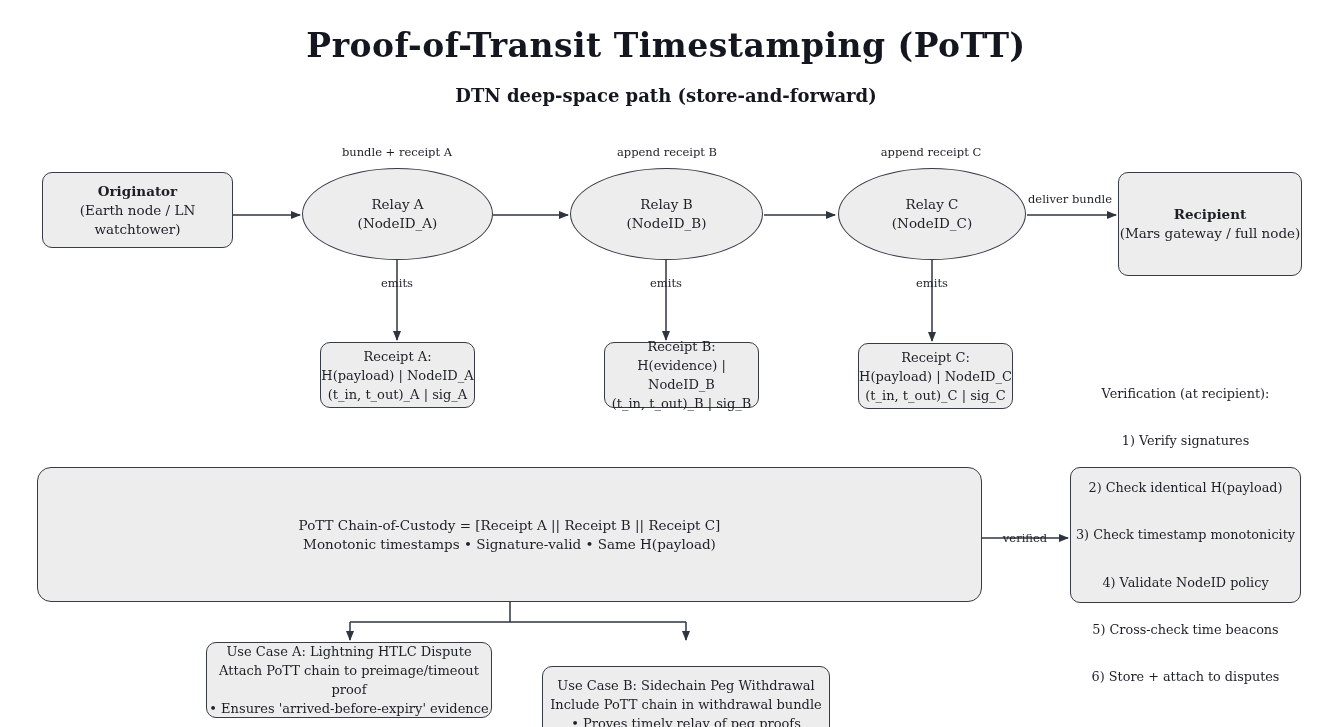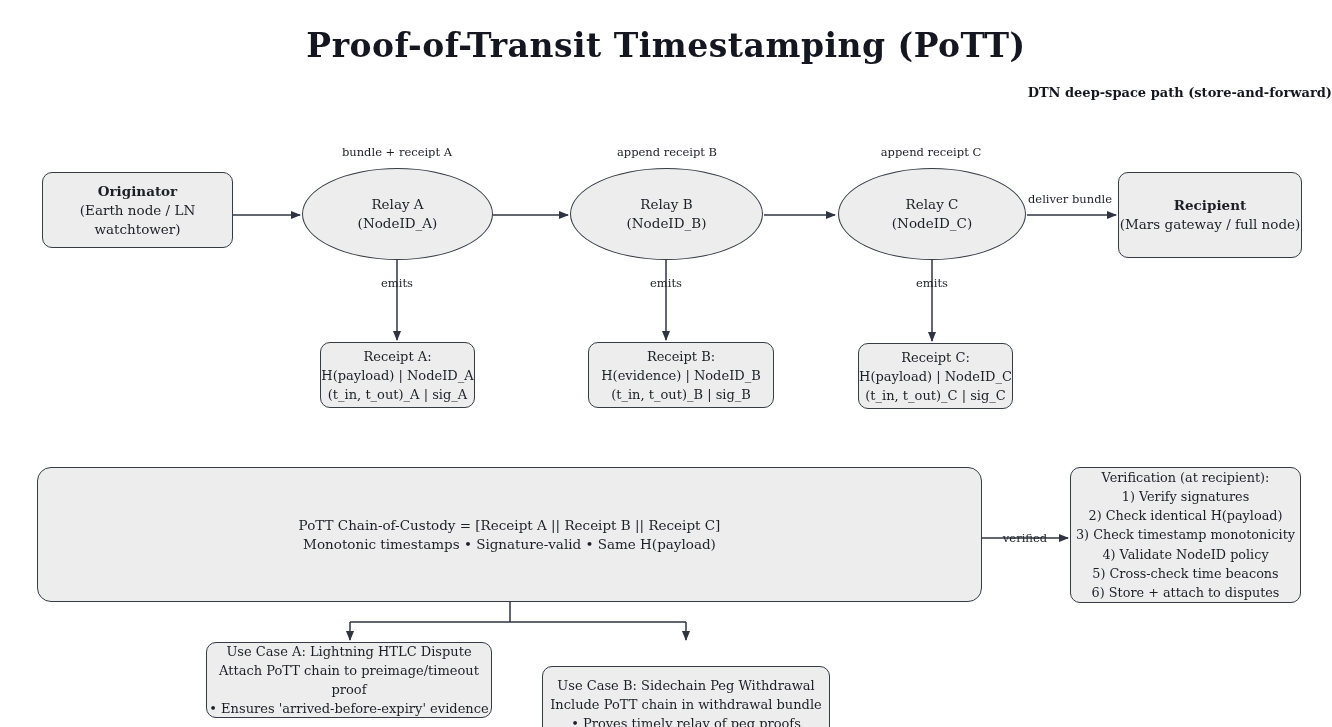--- a/index.html
+++ b/index.html
@@ -6,22 +6,22 @@
   #canvas{
     position:relative;width:1332px;height:727px;background:#ffffff;overflow:hidden;
     font-family:"DejaVu Serif","Liberation Serif",serif;color:#1c1f26;
   }
   .abs{position:absolute;}
   .title{
     left:0;right:0;top:26px;text-align:center;
     font-size:33px;font-weight:bold;letter-spacing:.5px;color:#14171f;
   }
   .subtitle{
-    left:0;right:0;top:85px;text-align:right;
-    font-size:13px;font-weight:bold;color:#14171f;
+    left:0;right:0;top:85px;text-align:center;
+    font-size:18px;font-weight:bold;color:#14171f;
   }
   .node{
     box-sizing:border-box;background:#ededed;border:1.6px solid #363b46;
     display:flex;flex-direction:column;align-items:center;justify-content:center;
     text-align:center;font-size:13.5px;line-height:19px;
   }
   .rect{border-radius:10px;}
   .bigrect{border-radius:14px;}
   .ellipse{border-radius:50%;}
   .bold{font-weight:bold;}
@@ -75,58 +75,58 @@
   <div class="abs node ellipse" style="left:570px;top:168px;width:193px;height:92px;">
     <div>Relay B</div>
     <div>(NodeID_B)</div>
   </div>
 
   <div class="abs node ellipse" style="left:838px;top:168px;width:188px;height:92px;">
     <div>Relay C</div>
     <div>(NodeID_C)</div>
   </div>
 
-  <div class="abs node rect" style="left:1118px;top:172px;width:184px;height:86px;">
+  <div class="abs node rect" style="left:1118px;top:172px;width:184px;height:104px;">
     <div class="bold">Recipient</div>
     <div>(Mars gateway / full node)</div>
   </div>
 
   <div class="abs edge-label" style="left:397px;top:152px;">bundle + receipt A</div>
   <div class="abs edge-label" style="left:667px;top:152px;">append receipt B</div>
   <div class="abs edge-label" style="left:931px;top:152px;">append receipt C</div>
   <div class="abs edge-label" style="left:1070px;top:199px;">deliver bundle</div>
   <div class="abs edge-label" style="left:397px;top:283px;">emits</div>
   <div class="abs edge-label" style="left:666px;top:283px;">emits</div>
   <div class="abs edge-label" style="left:932px;top:283px;">emits</div>
   <div class="abs edge-label" style="left:1025px;top:538px;">verified</div>
 
   <div class="abs node rect small" style="left:320px;top:342px;width:155px;height:66px;text-align:center;">
     <div>Receipt A:</div>
     <div>H(payload) | NodeID_A</div>
     <div>(t_in, t_out)_A | sig_A</div>
   </div>
 
-  <div class="abs node rect small" style="left:588px;top:342px;width:186px;height:66px;">
+  <div class="abs node rect small" style="left:604px;top:342px;width:155px;height:66px;">
     <div>Receipt B:</div>
     <div>H(evidence) | NodeID_B</div>
     <div>(t_in, t_out)_B | sig_B</div>
   </div>
 
   <div class="abs node rect small" style="left:858px;top:343px;width:155px;height:66px;">
     <div>Receipt C:</div>
     <div>H(payload) | NodeID_C</div>
     <div>(t_in, t_out)_C | sig_C</div>
   </div>
 
   <div class="abs node bigrect" style="left:37px;top:467px;width:945px;height:135px;font-size:13.5px;">
     <div>PoTT Chain-of-Custody = [Receipt A || Receipt B || Receipt C]</div>
     <div>Monotonic timestamps • Signature-valid • Same H(payload)</div>
   </div>
 
-  <div class="abs node rect" style="left:1070px;top:467px;width:231px;height:136px;">
+  <div class="abs node rect" style="left:1070px;top:467px;width:231px;height:136px;gap:28px;">
     <div class="vline">Verification (at recipient):</div>
     <div class="vline">1) Verify signatures</div>
     <div class="vline">2) Check identical H(payload)</div>
     <div class="vline">3) Check timestamp monotonicity</div>
     <div class="vline">4) Validate NodeID policy</div>
     <div class="vline">5) Cross-check time beacons</div>
     <div class="vline">6) Store + attach to disputes</div>
   </div>
 
   <div class="abs node rect small" style="left:206px;top:642px;width:286px;height:76px;">

